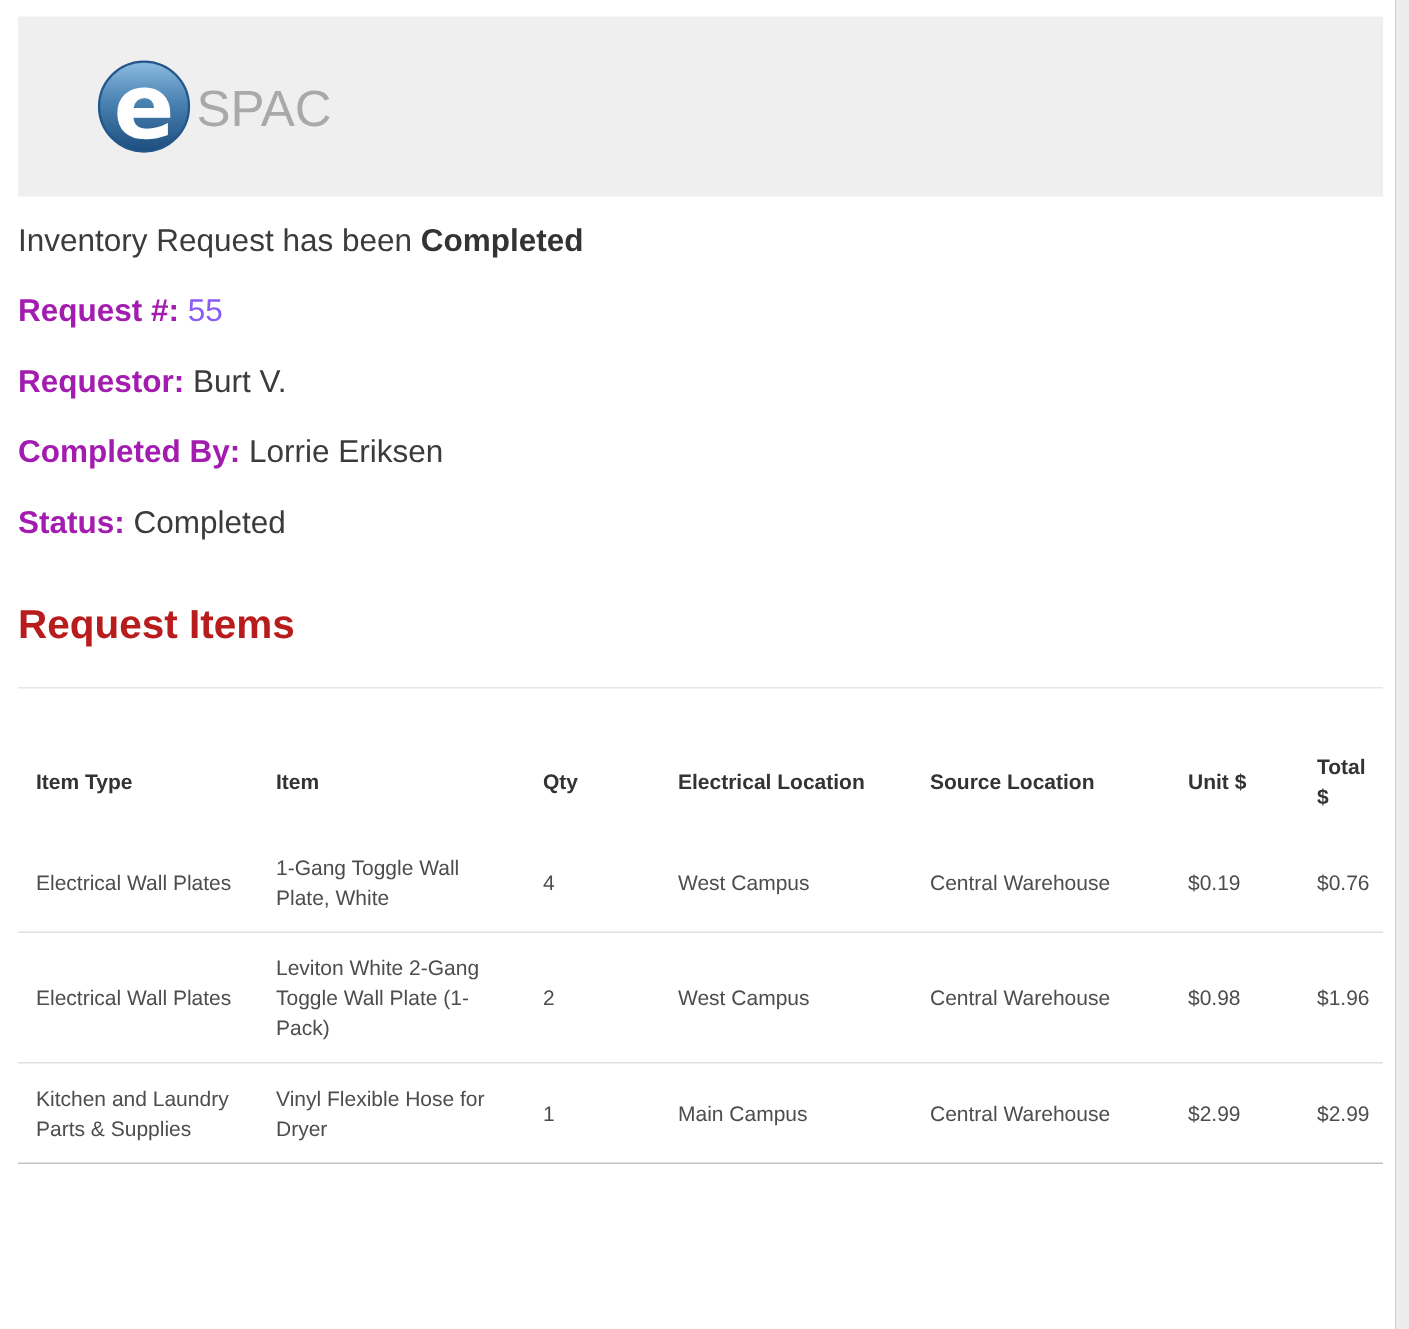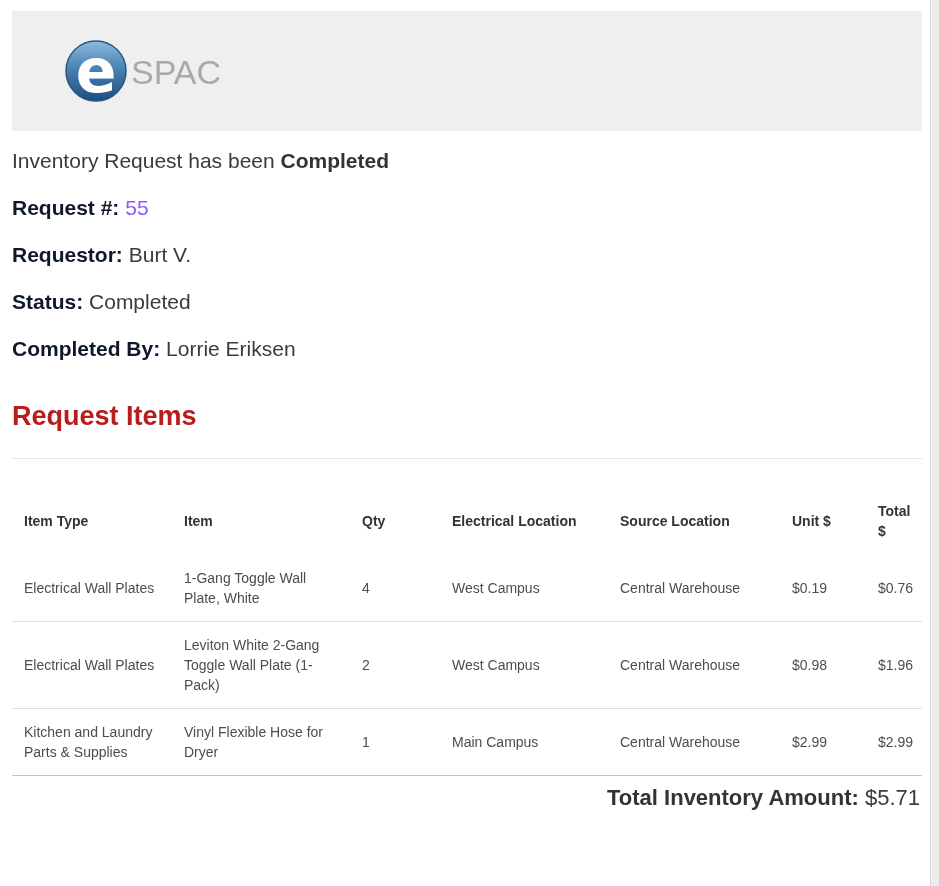--- a/index.html
+++ b/index.html
@@ -24,21 +24,21 @@
   .logo { display: flex; align-items: center; }
 
   
   .intro-line {
     margin-top: 18px;
     font-size: 21px;
     color: #3b3b3b;
   }
   .intro-line .status-bold { font-weight: 700; color: #333333; }
   .meta-line { margin-top: 23px; font-size: 21px; color: #3b3b3b; }
-  .meta-line .label { font-weight: 700; color: #0f172a; }
+  .meta-line .label { font-weight: 700; color: #a21caf; }
   .link-value { color: #8b5cf6; }
 
   
   .section-title {
     margin-top: 40px;
     font-size: 27px;
     font-weight: 700;
     color: #b91c1c;
   }
   .rule {
@@ -122,23 +122,23 @@
     </div>
   </div>
 
   <p class="intro-line"><span>Inventory Request has been </span><span class="status-bold">Completed</span></p>
 
   <p class="meta-line"><span class="label">Request #:</span> <span class="link-value">55</span></p>
 
   <p class="meta-line"><span class="label">Requestor:</span> <span>Burt V.</span></p>
 
 
+  <p class="meta-line"><span class="label">Completed By:</span> <span>Lorrie Eriksen</span></p>
+
   <p class="meta-line"><span class="label">Status:</span> <span>Completed</span></p>
-
-  <p class="meta-line"><span class="label">Completed By:</span> <span>Lorrie Eriksen</span></p>
 
   <h2 class="section-title">Request Items</h2>
 
   <div class="rule"></div>
 
   <table class="items">
     <colgroup>
       <col style="width:160px">
         <col style="width:178px">
         <col style="width:90px">
@@ -182,19 +182,18 @@
         <td>Vinyl Flexible Hose for Dryer</td>
         <td>1</td>
         <td>Main Campus</td>
         <td>Central Warehouse</td>
         <td>$2.99</td>
         <td class="col-last">$2.99</td>
       </tr>
     </tbody>
   </table>
 
-  <p class="total-line"><span class="label">Total Inventory Amount:</span> <span>$5.71</span></p>
 
 </div>
 
 <div class="scrollbar-track">
   <div class="scrollbar-thumb"></div>
 </div>
 
 </body></html>

